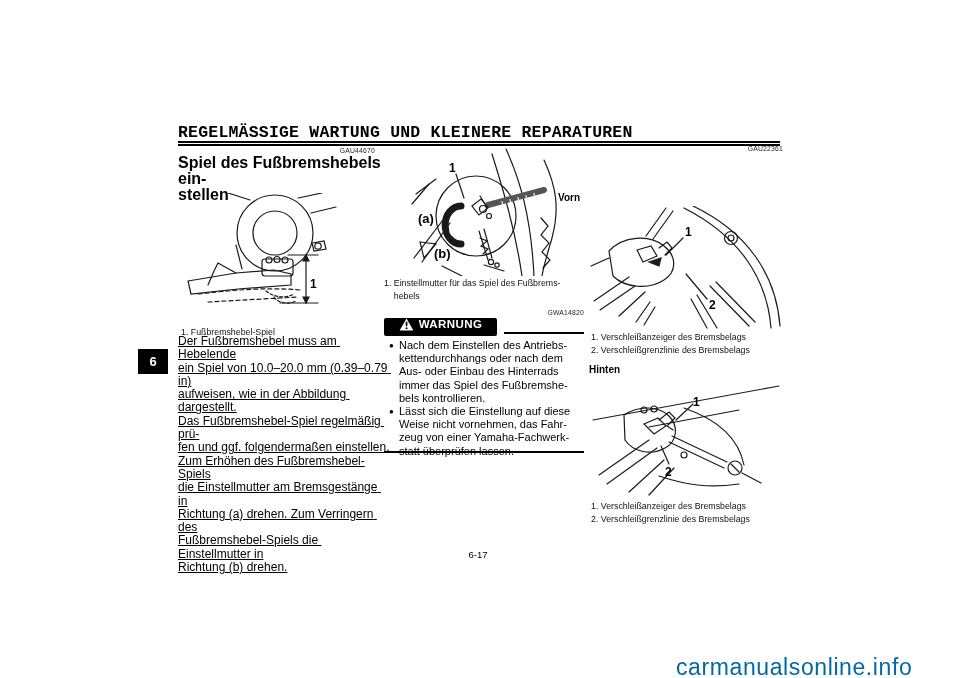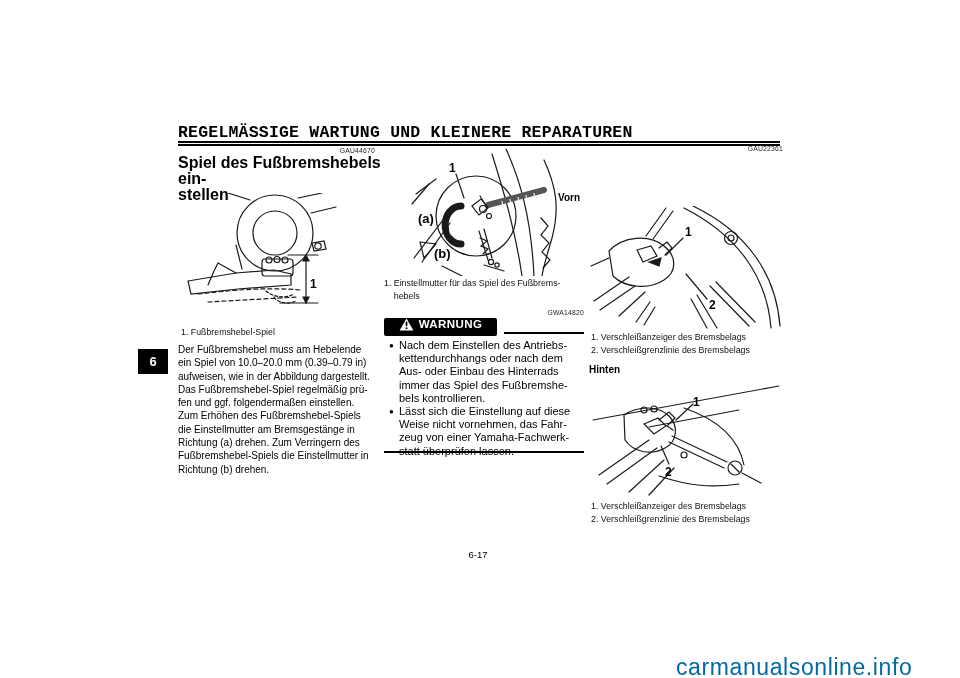--- a/index.html
+++ b/index.html
@@ -31,21 +31,21 @@
   .sub-label{font-size:10px;font-weight:bold;}
   .vorn-label{left:558px;top:192px;}
   .hinten-label{left:589px;top:364px;}
 
   .caption{font-size:8.8px;line-height:13px;color:#111;}
   .caption-left{left:181px;top:326px;}
   .caption-mid{left:384px;top:277px;width:205px;}
   .caption-vorn{left:591px;top:331px;width:200px;}
   .caption-hinten{left:591px;top:500px;width:200px;}
 
-  .body-text{left:178px;top:343px;width:212px;font-size:10px;line-height:13.3px;}
+  .body-text{left:178px;top:335px;width:212px;font-size:12px;line-height:13.3px;text-decoration:underline;}
 
   .warn-header{left:384px;top:318px;width:200px;height:18px;}
   .warn-box{
     position:absolute;left:0;top:0;width:113px;height:18px;background:#000;
     border-radius:2px;display:flex;align-items:flex-start;justify-content:center;gap:5px;
   }
   .warn-box-label{color:#fff;font-size:11.5px;font-weight:bold;letter-spacing:0.4px;}
   .warn-top-line{position:absolute;left:120px;top:14px;width:80px;height:2px;background:#000;}
   .warn-list{left:384px;top:339px;width:204px;}
   .warn-item{display:flex;}

